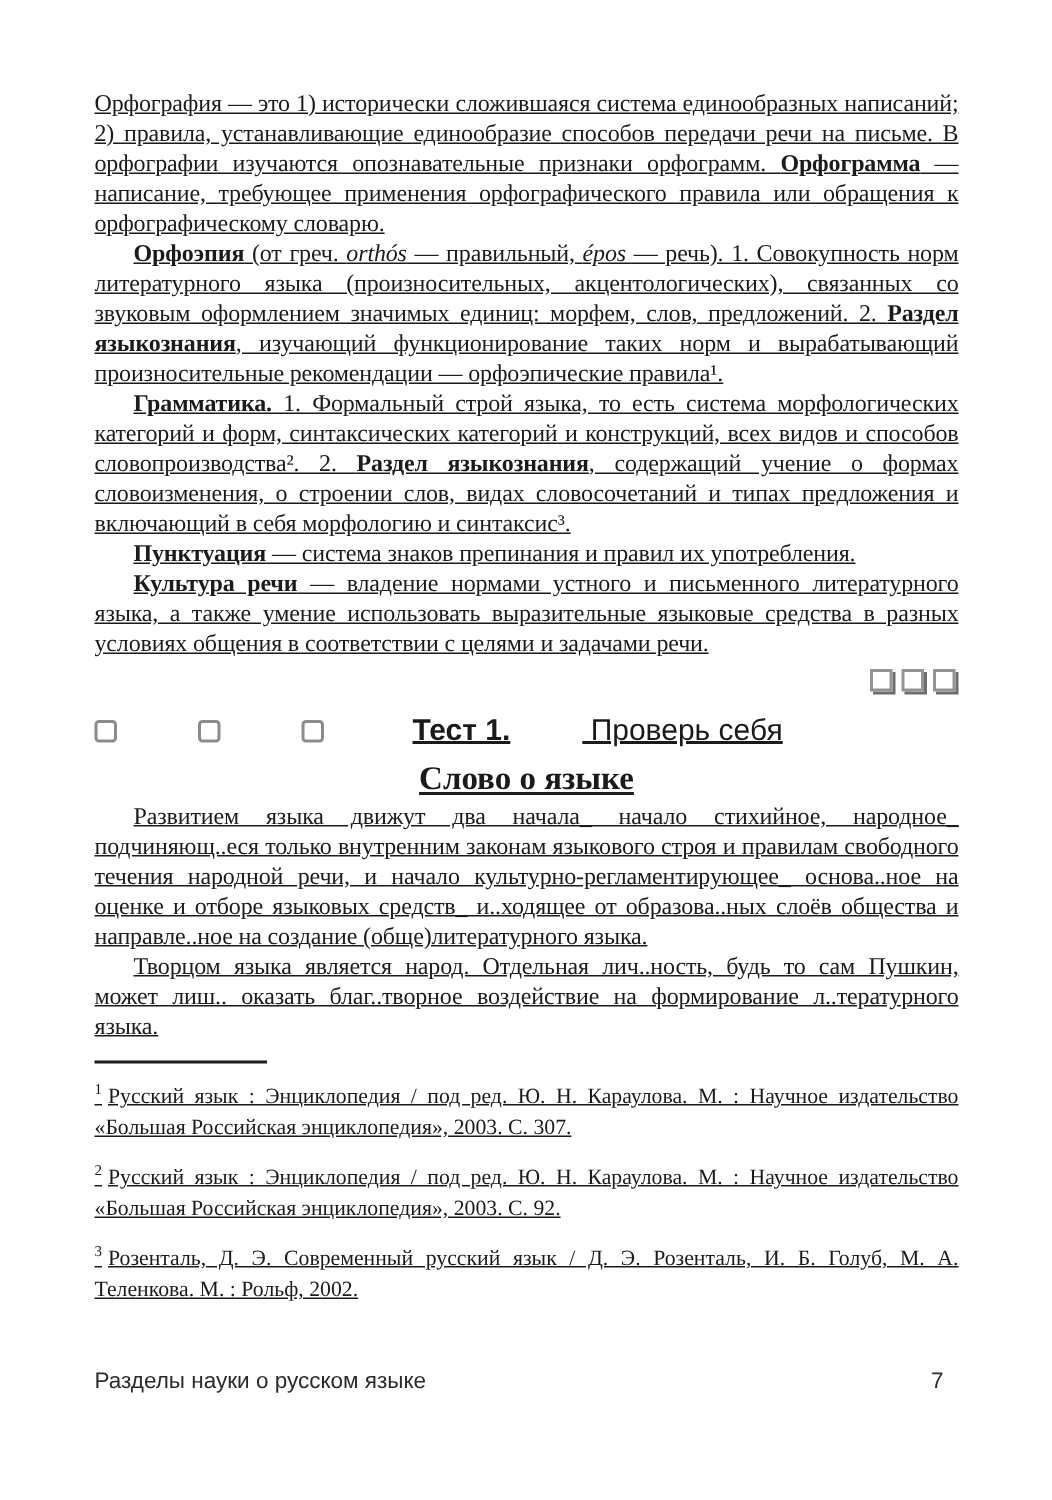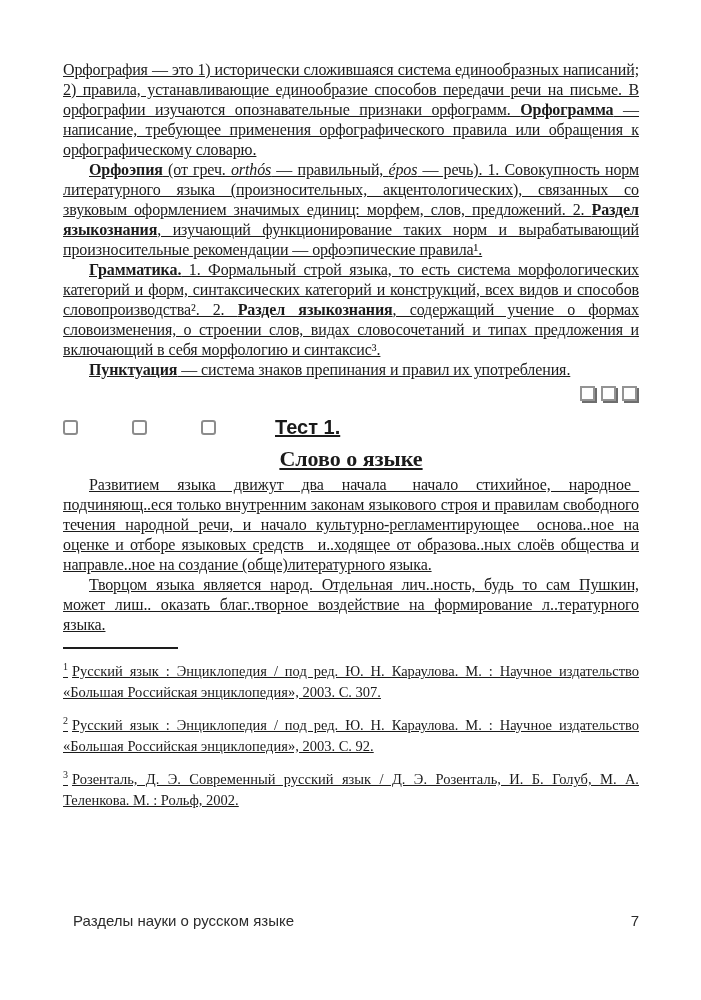--- a/index.html
+++ b/index.html
@@ -83,51 +83,53 @@
   }
   .fn-marker {
     vertical-align: super;
     font-size: 10px;
     line-height: 0;
     margin-right: 4px;
   }
 
   .footer {
     position: absolute;
-    left: 73px; top: 912px;
+    left: 63px; top: 912px;
     width: 566px;
     display: flex;
     justify-content: space-between;
     align-items: baseline;
     font-family: "Liberation Sans", sans-serif;
     font-size: 15px;
     color: #2b2b2b;
   }
 </style>
 </head>
 <body>
 
 <div class="page">
 
   <p class="body-par"><span>Орфография — это 1) исторически сложившаяся система единообразных написаний; 2) правила, устанавливающие единообразие способов передачи речи на письме. В орфографии изучаются опознавательные признаки орфограмм. </span><span class="run-b">Орфограмма</span><span> — написание, требующее применения орфографического правила или обращения к орфографическому словарю.</span></p>
   <p class="body-par indent"><span class="run-b">Орфоэпия</span><span> (от греч. </span><span class="run-i">orthós</span><span> — правильный, </span><span class="run-i">épos</span><span> — речь). 1. Совокупность норм литературного языка (произносительных, акцентологических), связанных со звуковым оформлением значимых единиц: морфем, слов, предложений. 2. </span><span class="run-b">Раздел языкознания</span><span>, изучающий функционирование таких норм и вырабатывающий произносительные рекомендации — орфоэпические правила¹.</span></p>
   <p class="body-par indent"><span class="run-b">Грамматика.</span><span> 1. Формальный строй языка, то есть система морфологических категорий и форм, синтаксических категорий и конструкций, всех видов и способов словопроизводства². 2. </span><span class="run-b">Раздел языкознания</span><span>, содержащий учение о формах словоизменения, о строении слов, видах словосочетаний и типах предложения и включающий в себя морфологию и синтаксис³.</span></p>
   <p class="body-par indent"><span class="run-b">Пунктуация</span><span> — система знаков препинания и правил их употребления.</span></p>
+  <p class="body-par indent"><span class="run-b">Культура речи</span><span> — владение нормами устного и письменного литературного языка, а также умение использовать выразительные языковые средства в разных условиях общения в соответствии с целями и задачами речи.</span></p>
 
   <div class="answer-boxes">
     <span class="answer-box"></span>
     <span class="answer-box"></span>
     <span class="answer-box"></span>
   </div>
 
   <div class="test-heading">
     <span class="test-box"></span>
     <span class="test-box"></span>
     <span class="test-box last"></span>
     <span class="test-label">Тест 1.</span>
+    <span class="test-title"> Проверь себя</span>
   </div>
 
   <div class="exercise-subtitle">Слово о языке</div>
 
   <p class="body-par indent"><span>Развитием языка движут два начала_ начало стихийное, народное_ подчиняющ..еся только внутренним законам языкового строя и правилам свободного течения народной речи, и начало культурно-регламентирующее_ основа..ное на оценке и отборе языковых средств_ и..ходящее от образова..ных слоёв общества и направле..ное на создание (обще)литературного языка.</span></p>
   <p class="body-par indent"><span>Творцом языка является народ. Отдельная лич..ность, будь то сам Пушкин, может лиш.. оказать благ..творное воздействие на формирование л..тературного языка.</span></p>
 
   <hr class="footnote-sep">
 
   <p class="footnote">

